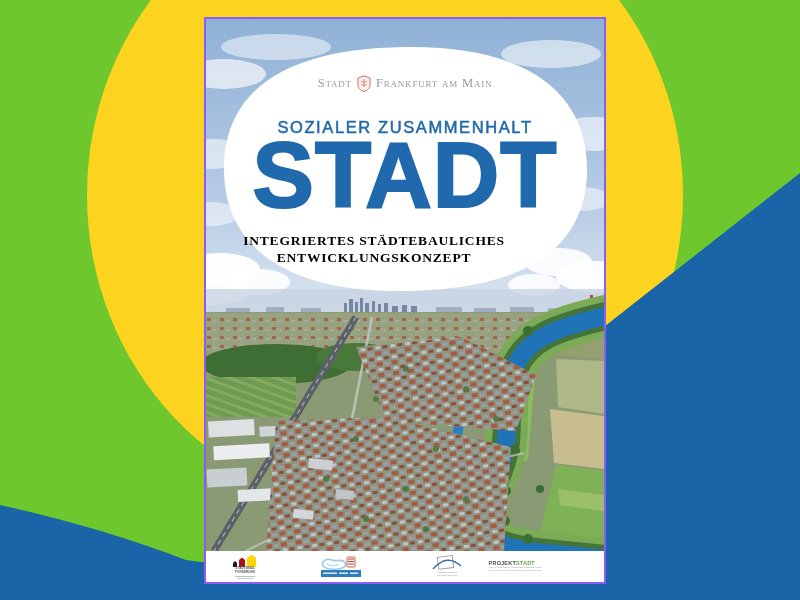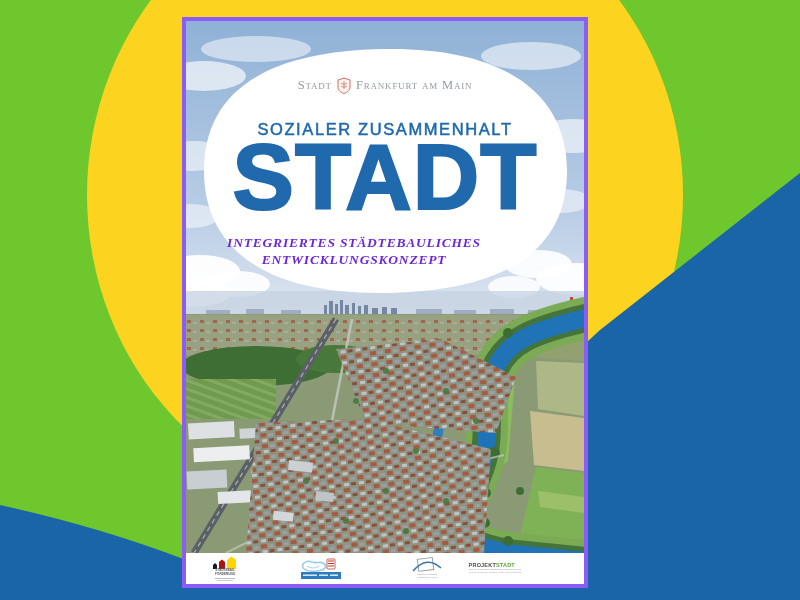--- a/index.html
+++ b/index.html
@@ -1,39 +1,39 @@
 <!DOCTYPE html>
 <html><head>
 <meta charset="utf-8">
 <style>
   html,body{margin:0;padding:0;}
   body{width:800px;height:600px;overflow:hidden;font-family:"Liberation Sans",sans-serif;}
   .stage{position:relative;width:800px;height:600px;background:#6ec82d;}
   .bg-svg{position:absolute;left:0;top:0;width:800px;height:600px;display:block;}
 
   
-  .cover{position:absolute;left:182px;top:17px;width:398px;height:563px;
-         border:4px solid #8b5cf6;background:#9db9d8;overflow:hidden;}
+  .cover{position:absolute;left:204px;top:17px;width:398px;height:563px;
+         border:2px solid #8b5cf6;background:#9db9d8;overflow:hidden;}
   .photo{position:absolute;left:0;top:0;width:398px;height:532px;display:block;}
 
   
   .titleblock{position:absolute;left:0;top:0;width:398px;text-align:center;}
   .publisher{position:absolute;left:0;top:56px;width:398px;display:flex;
              align-items:center;justify-content:center;gap:5px;}
   .pub-word{font-family:"Liberation Serif",serif;font-variant-caps:small-caps;
             font-size:12.5px;letter-spacing:.8px;color:#949aa3;}
   .kicker{position:absolute;left:0;top:99px;width:398px;
           font-size:16.5px;font-weight:400;letter-spacing:1.6px;color:#2069ad;
           -webkit-text-stroke:.5px #2069ad;}
   .big-title{position:absolute;left:0;top:106px;width:398px;
              font-size:92px;line-height:100px;font-weight:700;letter-spacing:1px;
              color:#2069ad;-webkit-text-stroke:2.2px #2069ad;}
   .subtitle{position:absolute;left:0;width:336px;
-            font-family:"Liberation Serif",serif;font-style:italic;
-            font-size:13.5px;letter-spacing:.8px;color:#6d28d9;font-weight:600;}
+            font-family:"Liberation Serif",serif;
+            font-size:13.5px;letter-spacing:.8px;color:#000000;font-weight:600;}
   .sub1{top:214px;} .sub2{top:231px;}
 
   
   .footerband{position:absolute;left:0;bottom:0;width:398px;height:31px;background:#ffffff;}
   .flogo{position:absolute;top:0;height:31px;display:flex;flex-direction:column;
          align-items:center;justify-content:center;}
   .flogo .tiny{font-size:5px;line-height:5px;color:#555a60;transform:scale(.62);
                transform-origin:center top;white-space:nowrap;font-weight:700;}
   .flogo .tiny2{font-size:5px;line-height:5px;color:#9aa0a6;transform:scale(.5);
                 transform-origin:center top;white-space:nowrap;}

